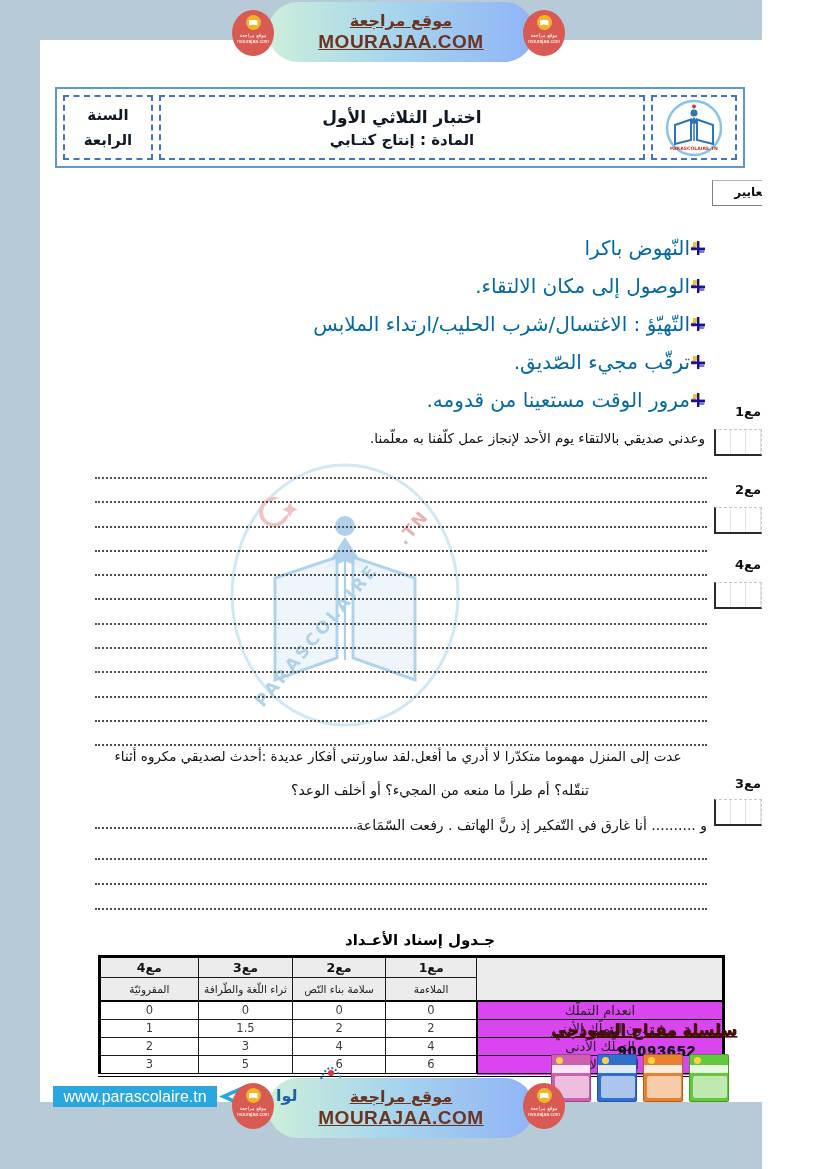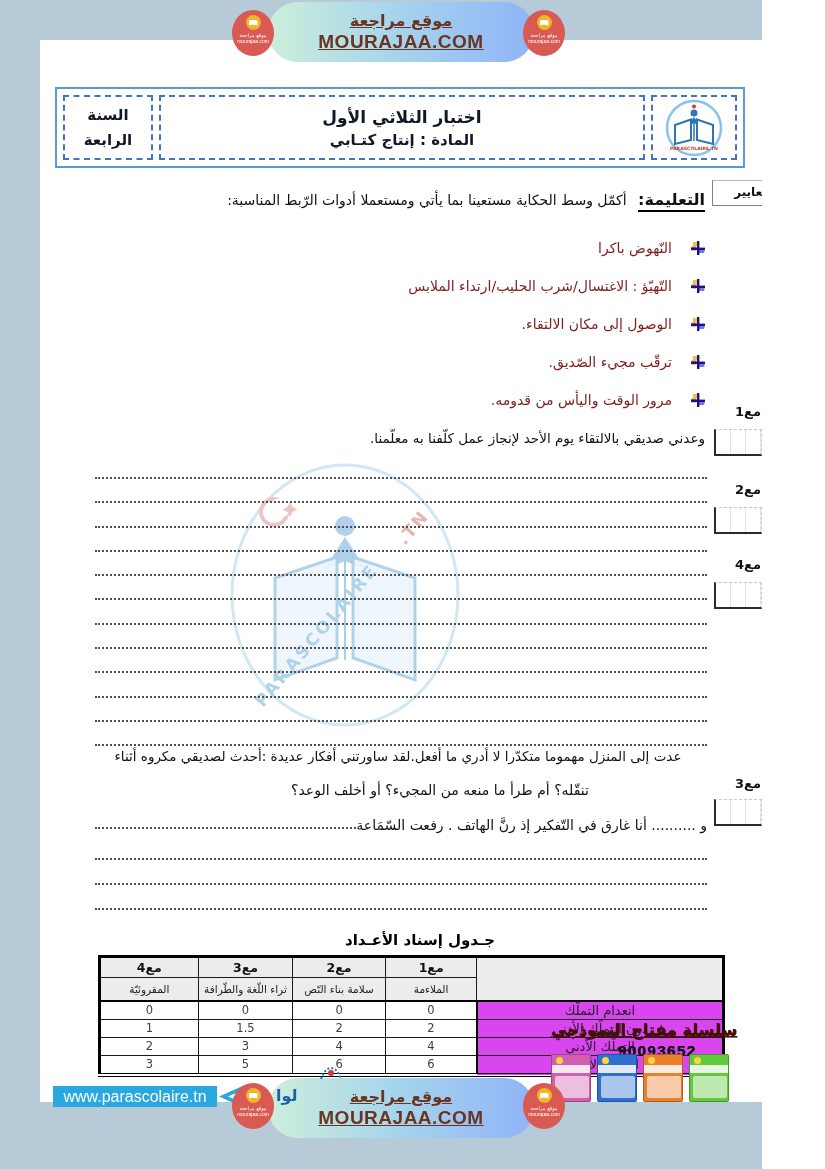--- a/index.html
+++ b/index.html
@@ -47,21 +47,21 @@
               border-left:2px solid #2a2a2a; border-bottom:2px solid #2a2a2a;
               border-top:1px dashed #c8c8c8; border-right:1px dashed #c8c8c8; }
 
   
   .instruction { position:absolute; left:185px; top:190px; width:520px; direction:rtl; text-align:right;
                  font-size:14px; color:#111; z-index:4; white-space:nowrap; }
   .instruction .label { font-size:16px; font-weight:bold; border-bottom:2.5px solid #000;
                         padding-bottom:1px; margin-left:7px; }
   .hints { position:absolute; left:260px; top:236px; width:445px; direction:rtl; z-index:4;
            display:flex; flex-direction:column; gap:14px; align-items:flex-start; }
-  .hint { display:flex; align-items:center; gap:19px; font-size:14px; color:#7f1d1d; height:24px; }
+  .hint { display:flex; align-items:center; gap:1px; font-size:20px; color:#0369a1; height:24px; }
   .opening { position:absolute; left:300px; top:430px; width:405px; direction:rtl; text-align:right;
              font-size:13.5px; color:#111; z-index:4; white-space:nowrap; }
 
   .dotgroup { position:absolute; left:95px; width:612px; z-index:4; }
   .dotline  { height:0; border-top:2px dotted #4f4f4f; }
   #dots1 .dotline { margin-bottom:22.3px; }
   #dots2 .dotline { margin-bottom:23px; }
 
   .closing1 { position:absolute; left:88px; top:748px; width:620px; direction:rtl; text-align:center;
               font-size:13.5px; color:#111; z-index:4; white-space:nowrap; }
@@ -181,75 +181,71 @@
       <circle cx="118" cy="64" r="10" fill="#9cc4e6" opacity=".8"></circle>
       <path d="M118,75 L97,108 L118,99 L139,108 Z" fill="#9cc4e6" opacity=".8"></path>
       <path d="M48,116 L110,95 L110,196 L48,218 Z" fill="#eef6fb" stroke="#a9cfe8" stroke-width="3" opacity=".9"></path>
       <path d="M188,116 L126,95 L126,196 L188,218 Z" fill="#eef6fb" stroke="#a9cfe8" stroke-width="3" opacity=".9"></path>
       <line x1="118" y1="97" x2="118" y2="198" stroke="#a9cfe8" stroke-width="2"></line>
       <text x="36" y="246" transform="rotate(-50 36 246)" font-size="17" letter-spacing="3" fill="#aed2e8" font-weight="bold">PARASCOLAIRE</text>
       <text x="178" y="84" transform="rotate(-50 178 84)" font-size="17" letter-spacing="2" fill="#eab3b3" font-weight="bold">.TN</text>
     </svg>
   </div>
 
-  <div class="instruction">
-    <span class="label">التعليمة:</span>
-    <span>أكمّل وسط الحكاية مستعينا بما يأتي ومستعملا أدوات الرّبط المناسبة:</span>
-  </div>
 
   <div class="hints">
     <div class="hint">
       <svg width="14" height="14" viewBox="0 0 14 14">
         <rect x="2" y="1" width="4.5" height="4.5" fill="#f2c230"></rect>
         <rect x="0" y="5.5" width="5.5" height="4" rx="1.5" fill="#d94a3a" opacity=".85"></rect>
         <rect x="7.5" y="8" width="6" height="4" rx="1.5" fill="#6a5bd8" opacity=".85"></rect>
         <rect x="6" y="0" width="2.4" height="14" fill="#14148c"></rect>
         <rect x="0" y="6.6" width="14" height="2.4" fill="#14148c"></rect>
       </svg>
       <span>النّهوض باكرا</span>
     </div>
     <div class="hint">
       <svg width="14" height="14" viewBox="0 0 14 14">
         <rect x="2" y="1" width="4.5" height="4.5" fill="#f2c230"></rect>
         <rect x="0" y="5.5" width="5.5" height="4" rx="1.5" fill="#d94a3a" opacity=".85"></rect>
         <rect x="7.5" y="8" width="6" height="4" rx="1.5" fill="#6a5bd8" opacity=".85"></rect>
         <rect x="6" y="0" width="2.4" height="14" fill="#14148c"></rect>
         <rect x="0" y="6.6" width="14" height="2.4" fill="#14148c"></rect>
       </svg>
+      <span>الوصول إلى مكان الالتقاء.</span>
+    </div>
+    <div class="hint">
+      <svg width="14" height="14" viewBox="0 0 14 14">
+        <rect x="2" y="1" width="4.5" height="4.5" fill="#f2c230"></rect>
+        <rect x="0" y="5.5" width="5.5" height="4" rx="1.5" fill="#d94a3a" opacity=".85"></rect>
+        <rect x="7.5" y="8" width="6" height="4" rx="1.5" fill="#6a5bd8" opacity=".85"></rect>
+        <rect x="6" y="0" width="2.4" height="14" fill="#14148c"></rect>
+        <rect x="0" y="6.6" width="14" height="2.4" fill="#14148c"></rect>
+      </svg>
       <span>التّهيّؤ : الاغتسال/شرب الحليب/ارتداء الملابس</span>
     </div>
     <div class="hint">
       <svg width="14" height="14" viewBox="0 0 14 14">
         <rect x="2" y="1" width="4.5" height="4.5" fill="#f2c230"></rect>
         <rect x="0" y="5.5" width="5.5" height="4" rx="1.5" fill="#d94a3a" opacity=".85"></rect>
         <rect x="7.5" y="8" width="6" height="4" rx="1.5" fill="#6a5bd8" opacity=".85"></rect>
         <rect x="6" y="0" width="2.4" height="14" fill="#14148c"></rect>
         <rect x="0" y="6.6" width="14" height="2.4" fill="#14148c"></rect>
       </svg>
-      <span>الوصول إلى مكان الالتقاء.</span>
-    </div>
-    <div class="hint">
-      <svg width="14" height="14" viewBox="0 0 14 14">
-        <rect x="2" y="1" width="4.5" height="4.5" fill="#f2c230"></rect>
-        <rect x="0" y="5.5" width="5.5" height="4" rx="1.5" fill="#d94a3a" opacity=".85"></rect>
-        <rect x="7.5" y="8" width="6" height="4" rx="1.5" fill="#6a5bd8" opacity=".85"></rect>
-        <rect x="6" y="0" width="2.4" height="14" fill="#14148c"></rect>
-        <rect x="0" y="6.6" width="14" height="2.4" fill="#14148c"></rect>
-      </svg>
       <span>ترقّب مجيء الصّديق.</span>
     </div>
     <div class="hint">
       <svg width="14" height="14" viewBox="0 0 14 14">
         <rect x="2" y="1" width="4.5" height="4.5" fill="#f2c230"></rect>
         <rect x="0" y="5.5" width="5.5" height="4" rx="1.5" fill="#d94a3a" opacity=".85"></rect>
         <rect x="7.5" y="8" width="6" height="4" rx="1.5" fill="#6a5bd8" opacity=".85"></rect>
         <rect x="6" y="0" width="2.4" height="14" fill="#14148c"></rect>
         <rect x="0" y="6.6" width="14" height="2.4" fill="#14148c"></rect>
       </svg>
-      <span>مرور الوقت واليأس من قدومه.</span>
+      <span>مرور الوقت مستعينا من قدومه.</span>
     </div>
   </div>
 
   <div class="opening">وعدني صديقي بالالتقاء يوم الأحد لإنجاز عمل كلّفنا به معلّمنا.</div>
 
   <div class="dotgroup" id="dots1" style="top:477px;">
     <div class="dotline"></div>
     <div class="dotline"></div>
     <div class="dotline"></div>
     <div class="dotline"></div>

